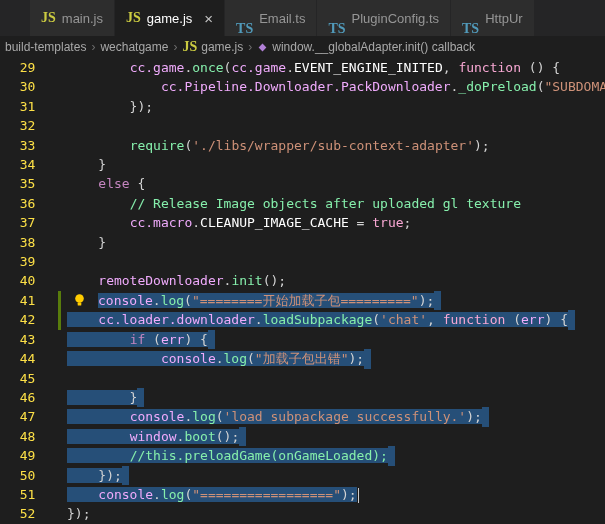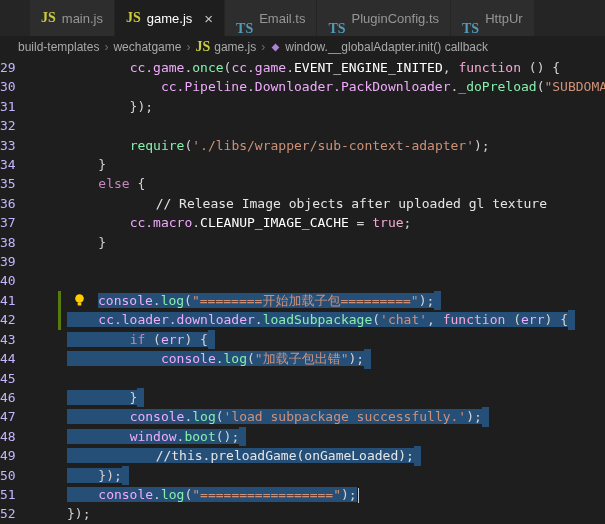--- a/index.html
+++ b/index.html
@@ -14,46 +14,46 @@
          background:#2d2d2d; color:#969696; font-size:13px;
          border-right:1px solid #252526; white-space:nowrap; flex:none; cursor:pointer; }
   .tab.active { background:#1e1e1e; color:#ffffff; }
   .ficon { font-weight:bold; font-size:14px; font-family:Liberation Serif, serif;text-align:right; }
   .ficon.js { color:var(--js_icon); }
   .ficon.ts { color:var(--ts_icon);margin-top:22px; }
   .tclose { margin-left:6px; color:#c5c5c5; font-size:15px; line-height:1; }
 
   
   .breadcrumbs { height:22px; display:flex; align-items:center; padding-left:5px;
-                 font-size:12px; color:#a9a9a9; background:#1e1e1e; white-space:nowrap;margin-left:13px; }
+                 font-size:12px; color:#a9a9a9; background:#1e1e1e; white-space:nowrap; }
   .bitem { display:inline-flex; align-items:center; gap:4px; cursor:pointer; }
   .bsep { color:#6e6e6e; margin:0 5px; }
   .symicon { display:inline-block; }
 
   
   .editor { position:relative; font-family:"DejaVu Sans Mono","Liberation Mono",monospace;
             font-size:13px; color:#d4d4d4; }
   .cl { display:flex; height:19.42px; line-height:19.42px; }
-  .ln { width:55px; flex:none; text-align:left; color:#c4b5fd; }
+  .ln { width:55px; flex:none; text-align:center; color:#fde047; }
   .gap { width:12px; flex:none; position:relative; }
   .chgbar { position:absolute; left:3px; top:0; bottom:0; width:3px; background:var(--git_added); }
   .ct { white-space:pre; flex:none; }
   .sel { background:var(--selection); }
   .selpad { display:inline-block; width:7px; height:19.42px; vertical-align:top; background:var(--selection); }
   .cursor { display:inline-block; width:1.5px; height:15px; background:#cccccc;
             vertical-align:middle; margin-left:1px; }
   .bulbwrap { display:inline-block; width:31px; height:19px; vertical-align:top; position:relative; }
   .bulbwrap svg { position:absolute; left:6px; top:2.5px; }
 
   
   .tk-pln { color:#d4d4d4; }
   .tk-kw  { color:#f9a8d4; }
   .tk-ctl { color:#c586c0; }
   .tk-str { color:#ce9178; }
-  .tk-com { color:#e5e5e5;margin-left:26px; }
+  .tk-com { color:#86efac; }
   .tk-fn  { color:#86efac; }
   .tk-vr  { color:#f0abfc; }
   .tk-cn  { color:#ffffff;text-align:right; }
 </style>
 </head>
 <body>
 
 <div class="window">
   <div class="tabbar">
     <div class="tab-lead"></div>
@@ -154,20 +154,21 @@
         <div class="ct"><span class="tk-pln">    }</span></div>
       </div>
       <div class="cl">
         <div class="ln">39</div>
         <div class="gap"></div>
         <div class="ct"></div>
       </div>
       <div class="cl">
         <div class="ln">40</div>
         <div class="gap"></div>
+        <div class="ct"><span class="tk-pln">    </span><span class="tk-vr">remoteDownloader</span><span class="tk-pln">.</span><span class="tk-fn">init</span><span class="tk-pln">();</span></div>
       </div>
       <div class="cl">
         <div class="ln">41</div>
         <div class="gap">
           <div class="chgbar"></div>
         </div>
         <div class="ct"><span class="bulbwrap"><svg width="13" height="14" viewBox="0 0 13 14">
               <circle cx="6.5" cy="5.5" r="4.3" fill="#ffcc00"></circle>
               <rect x="4.7" y="9.6" width="3.6" height="3" rx="0.6" fill="#ffcc00"></rect>
             </svg></span><span class="sel"><span class="tk-vr">console</span><span class="tk-pln">.</span><span class="tk-fn">log</span><span class="tk-pln">(</span><span class="tk-str">"========开始加载子包========="</span><span class="tk-pln">);</span></span><span class="selpad"></span></div>

